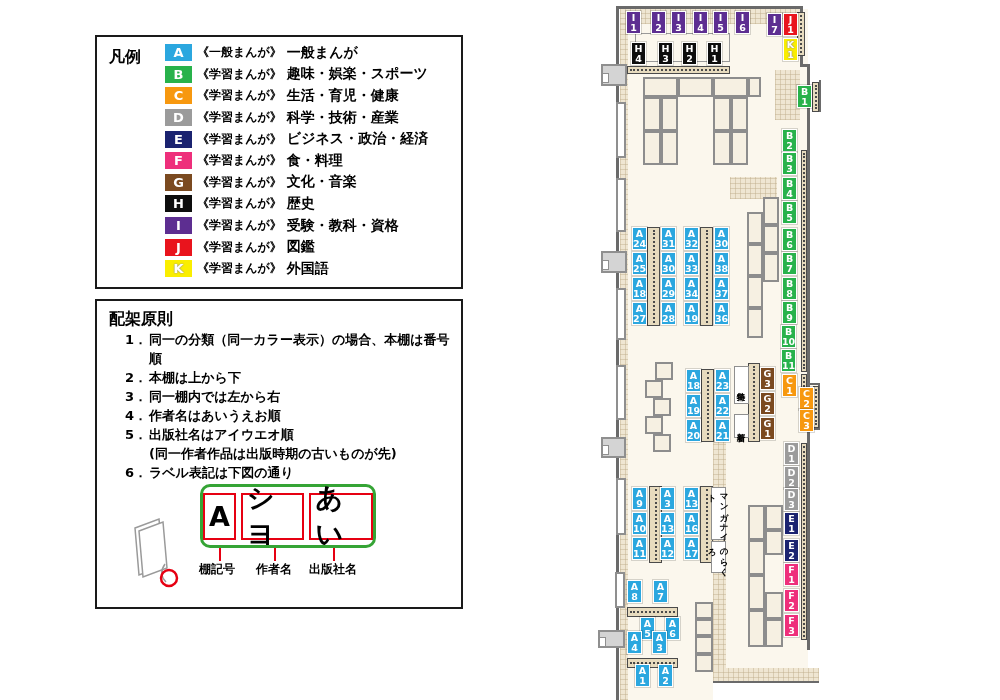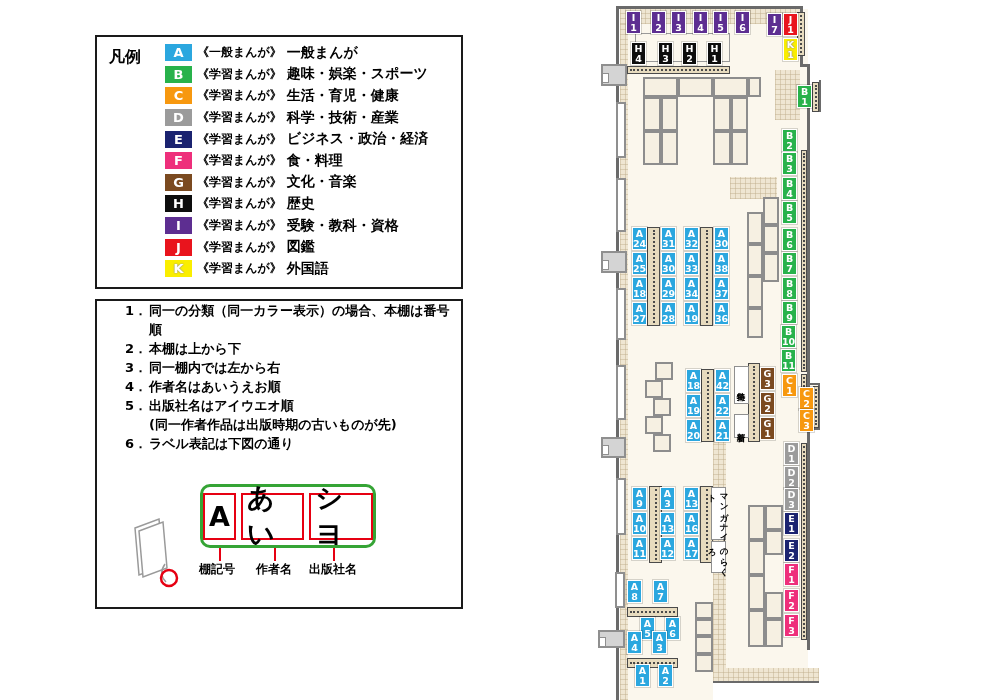--- a/index.html
+++ b/index.html
@@ -371,21 +371,21 @@
     <div class="map-label cA" style="left: 686px; top: 394px; width: 15px; height: 23px; background: rgb(43, 167, 223);">
       <span>A</span>
       <span>19</span>
     </div>
     <div class="map-label cA" style="left: 686px; top: 419px; width: 15px; height: 23px; background: rgb(43, 167, 223);">
       <span>A</span>
       <span>20</span>
     </div>
     <div class="map-label cA" style="left: 715px; top: 369px; width: 15px; height: 23px; background: rgb(43, 167, 223);">
       <span>A</span>
-      <span>42</span>
+      <span>23</span>
     </div>
     <div class="map-label cA" style="left: 715px; top: 394px; width: 15px; height: 23px; background: rgb(43, 167, 223);">
       <span>A</span>
       <span>22</span>
     </div>
     <div class="map-label cA" style="left: 715px; top: 419px; width: 15px; height: 23px; background: rgb(43, 167, 223);">
       <span>A</span>
       <span>21</span>
     </div>
     <div class="map-label cA" style="left: 632px; top: 487px; width: 15px; height: 23px; background: rgb(43, 167, 223);">
@@ -515,20 +515,21 @@
         <div class="legend-row">
           <span class="badge cK" style="background: rgb(250, 238, 0);">K</span>
           <span class="type">《学習まんが》</span>
           <span class="cat">外国語</span>
         </div>
       </div>
   </div>
 </div>
 
 <div id="principles-box" class="panel">
+  <div class="prin-title">配架原則</div>
   <div class="rules">
       <div class="rule">
         <span class="num">1．</span>
         <span>同一の分類（同一カラー表示）の場合、本棚は番号順</span>
       </div>
       <div class="rule">
         <span class="num">2．</span>
         <span>本棚は上から下</span>
       </div>
       <div class="rule">
@@ -552,22 +553,22 @@
 
   <svg style="position:absolute;left:28px;top:213px;" width="58" height="76" viewBox="0 0 58 76">
     <path d="M10 14 L34 5 L38 52 L14 61 Z" fill="#fff" stroke="#9a9a9a" stroke-width="1.5"></path>
     <path d="M14 17 L38 8 L42 54 L18 63 Z" fill="#fff" stroke="#9a9a9a" stroke-width="1.5"></path>
     <path d="M40 50 Q33 60 41 68" fill="none" stroke="#9a9a9a" stroke-width="1.5"></path>
     <circle cx="44" cy="64" r="8" fill="none" stroke="#E60012" stroke-width="2.5"></circle>
   </svg>
 
   <div id="label-fig-green">
     <div class="fig-box">A</div>
+    <div class="fig-box">シヨ</div>
     <div class="fig-box">あい</div>
-    <div class="fig-box">シヨ</div>
   </div>
   <div class="fig-line" style="left:122px;"></div>
   <div class="fig-line" style="left:177px;"></div>
   <div class="fig-line" style="left:236px;"></div>
   <div class="fig-cap" style="left:102px;">棚記号</div>
   <div class="fig-cap" style="left:159px;">作者名</div>
   <div class="fig-cap" style="left:212px;font-family:Liberation Serif, serif;">出版社名</div>
 </div>
 
 </body></html>

